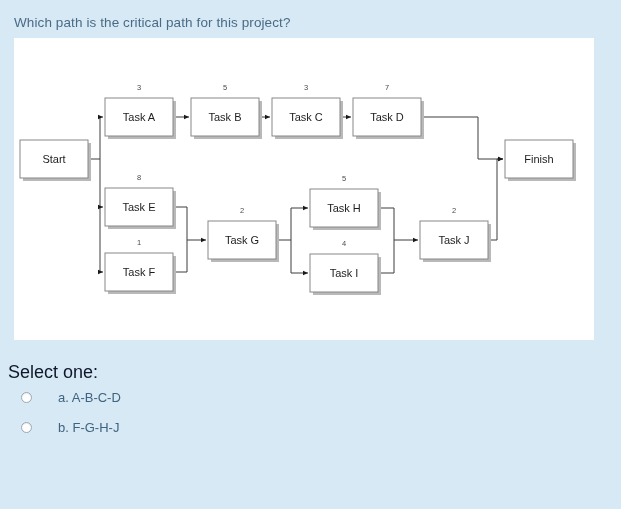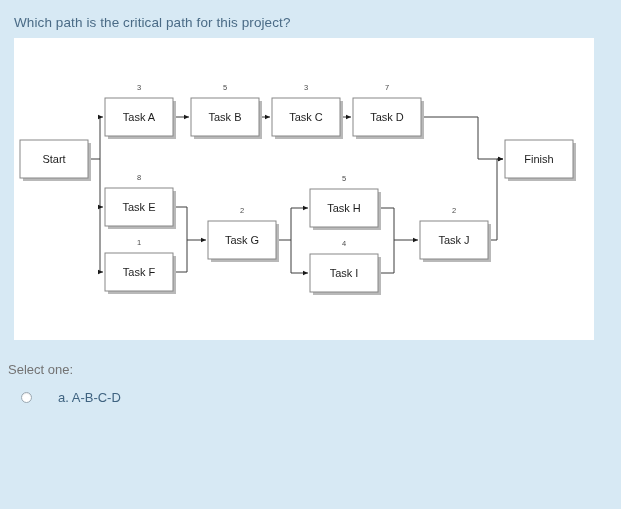--- a/index.html
+++ b/index.html
@@ -48,22 +48,22 @@
     font-size: 7.5px;
     fill: #4a4a4a;
     text-anchor: middle;
   }
   .link { stroke: #3c3c3c; stroke-width: 1; fill: none; }
   .arrowhead { fill: #1a1a1a; }
 
   .select-one {
     position: absolute;
     left: 8px; top: 362px;
-    font-size: 13px;
-    color: #737373;
+    font-size: 18px;
+    color: #0f172a;
   }
 
   .options { position: absolute; left: 8px; top: 383px; width: 360px; }
   .option-row {
     display: flex;
     align-items: center;
     height: 29.5px;
   }
   .radio {
     width: 11px; height: 11px;
@@ -201,15 +201,19 @@
     </svg>
   </div>
 
   <div class="select-one">Select one:</div>
 
   <div class="options">
     <div class="option-row">
       <span class="radio"></span>
       <span class="option-label">a. A-B-C-D</span>
     </div>
+    <div class="option-row">
+      <span class="radio"></span>
+      <span class="option-label">b. F-G-H-J</span>
+    </div>
   </div>
 
 </div>
 
 </body></html>

